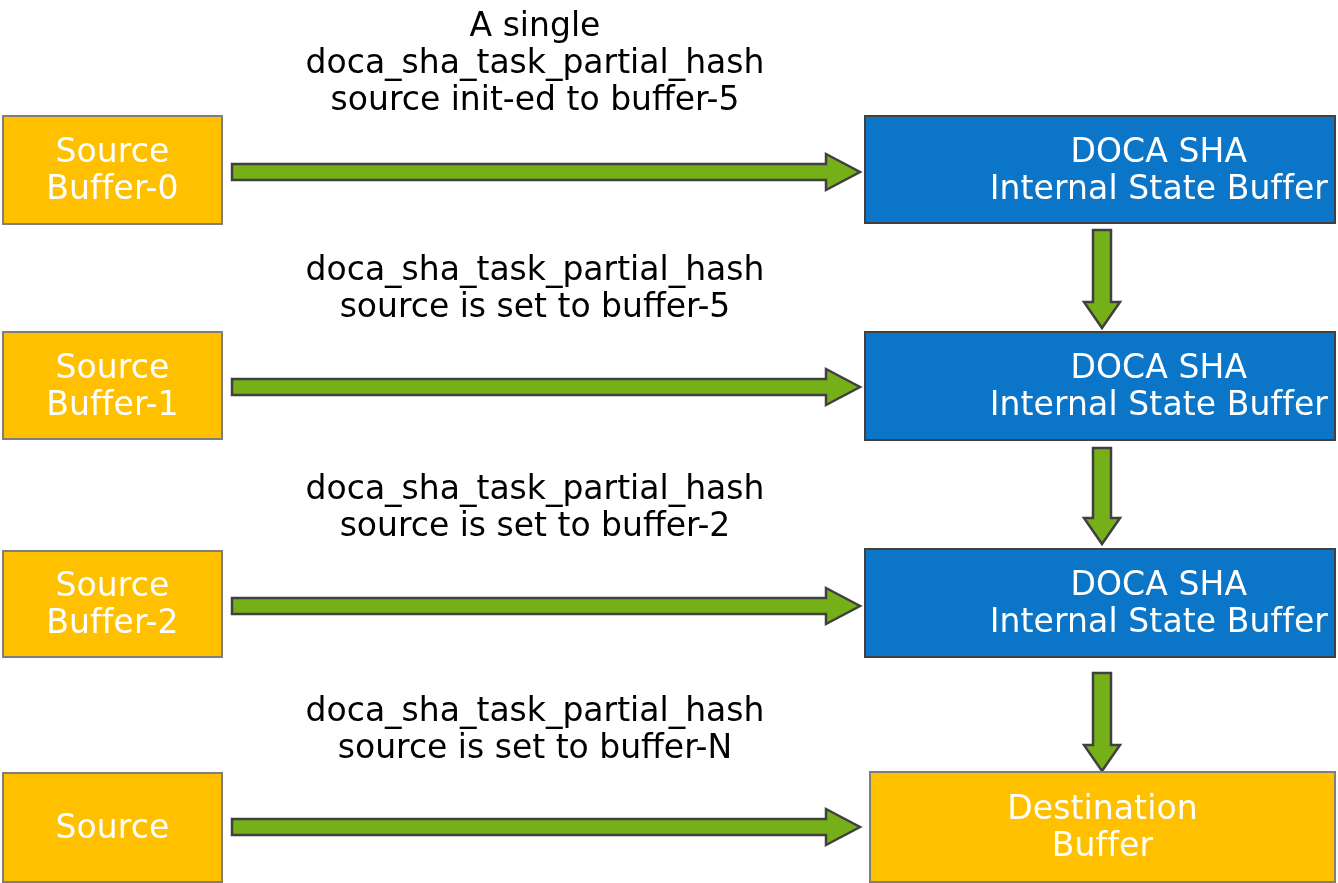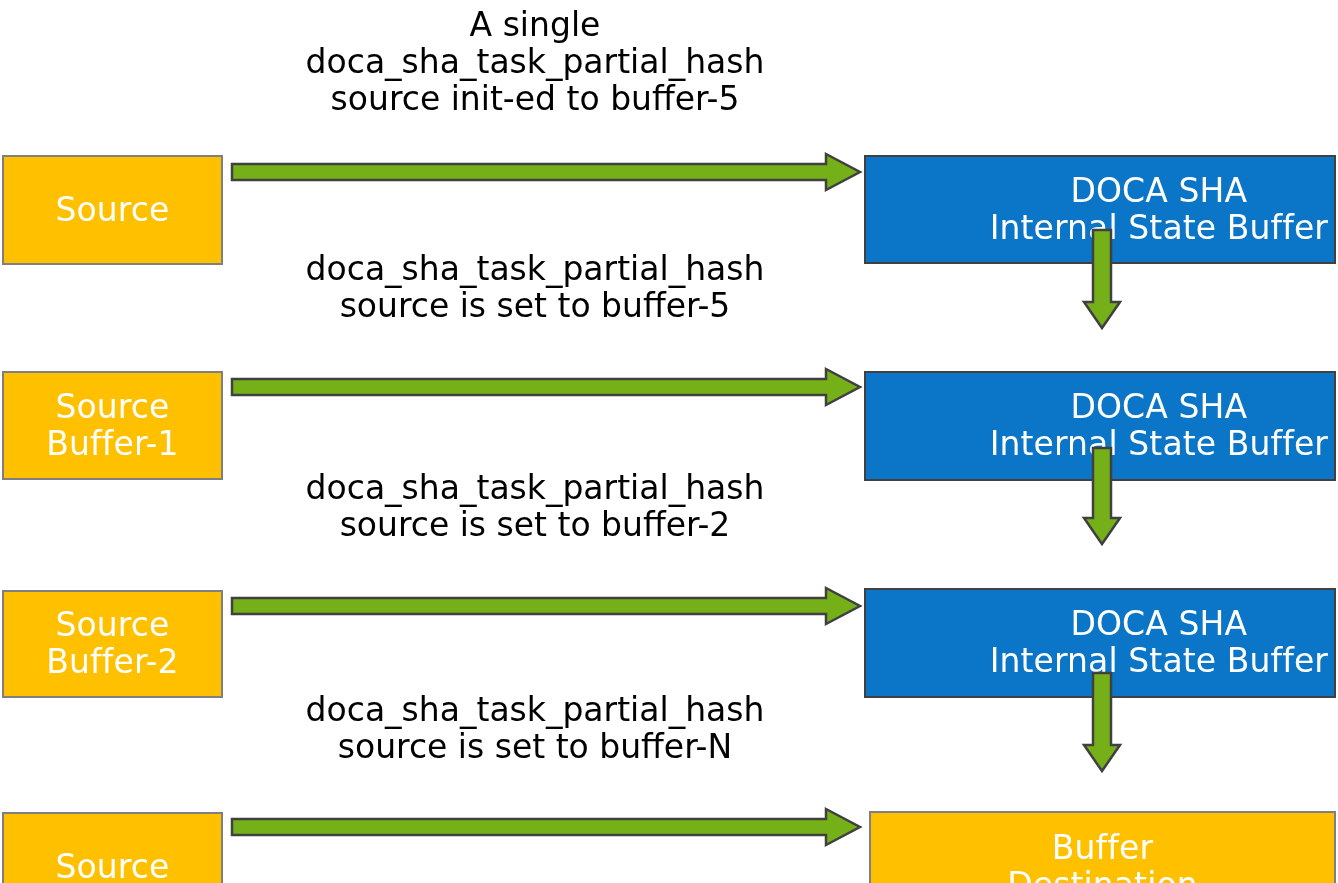--- a/index.html
+++ b/index.html
@@ -19,21 +19,20 @@
     position: absolute;
     box-sizing: border-box;
     border: 2px solid #7f7f7f;
     display: flex;
     align-items: center;
     justify-content: center;
     text-align: center;
     color: #ffffff;
     line-height: 1.12;
     letter-spacing: 0.1px;
-    margin-top: 40px;
   }
   .box.yellow { background: #FFC000; border-color: #7f7f7f; }
   .box.blue   { background: #0B76C8; border-color: #404040; justify-content: flex-end; }
   .box .lines { padding: 0 6px; }
   .box .l { display: block; white-space: nowrap; }
 
   .caption {
     position: absolute;
     text-align: center;
     color: #000000;
@@ -56,20 +55,21 @@
 
   <div class="caption" style="left:255px; top:6px; width:560px;">
     <span class="l">A single</span>
     <span class="l">doca_sha_task_partial_hash</span>
     <span class="l">source init-ed to buffer-5</span>
   </div>
 
   <div class="box yellow" style="left:2px; top:115px; width:221px; height:110px; font-size:33px;">
     <span class="lines">
       <span class="l">Source</span>
+      <span class="l">Buffer-0</span>
     </span>
   </div>
 
   <div class="h-arrow" style="left:230px; top:152px; width:632px; height:40px;">
     <svg width="632" height="40" viewBox="0 0 632 40">
       <polygon points="2,12 596,12 596,2 630,20 596,38 596,28 2,28" fill="#76B019" stroke="#404040" stroke-width="2.5" stroke-linejoin="miter"></polygon>
     </svg>
   </div>
 
   <div class="box blue" style="left:864px; top:115px; width:472px; height:109px; font-size:33px;">
@@ -159,18 +159,18 @@
   </div>
 
   <div class="h-arrow" style="left:230px; top:807px; width:632px; height:40px;">
     <svg width="632" height="40" viewBox="0 0 632 40">
       <polygon points="2,12 596,12 596,2 630,20 596,38 596,28 2,28" fill="#76B019" stroke="#404040" stroke-width="2.5" stroke-linejoin="miter"></polygon>
     </svg>
   </div>
 
   <div class="box yellow" style="left:869px; top:771px; width:467px; height:112px; font-size:33px;">
     <span class="lines">
+      <span class="l">Destination</span>
       <span class="l">Buffer</span>
-      <span class="l">Destination</span>
     </span>
   </div>
 
 </div>
 
 </body></html>

